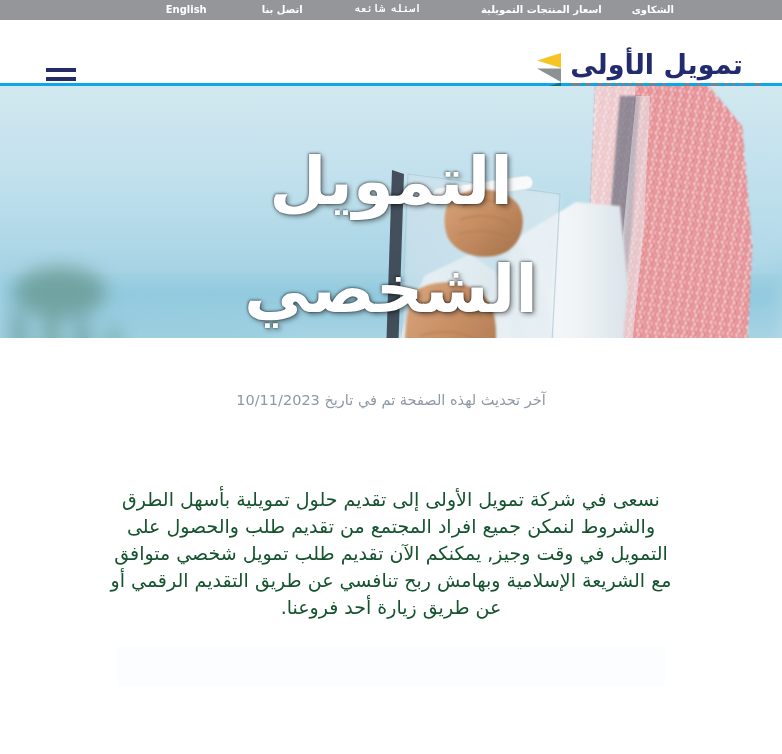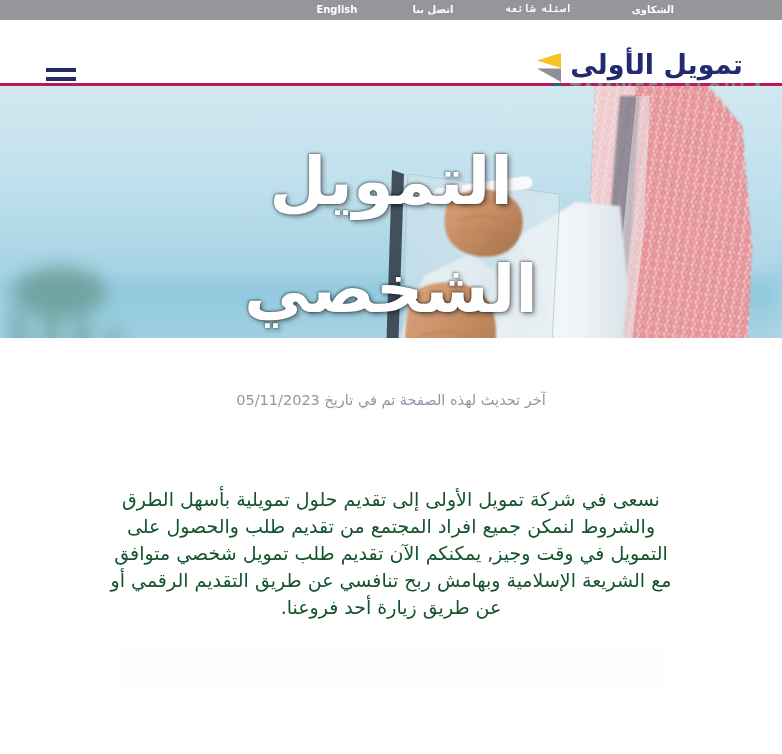--- a/index.html
+++ b/index.html
@@ -45,21 +45,21 @@
   
   .header {
     position: relative;
     width: 782px;
     height: 66px;
     background: #ffffff;
     display: flex;
     align-items: center;
     justify-content: space-between;
     padding: 0 18px 0 0;
-    border-bottom: 3px solid #be185d;
+    border-bottom: 3px solid #0ea5e9;
   }
 
   .hamburger {
     position: absolute;
     left: 46px;
     top: 48px;
     width: 30px;
     height: 22px;
     display: flex;
     flex-direction: column;
@@ -196,20 +196,21 @@
     margin: 25px auto 0 auto;
     background: #fcfdfe;
     border-radius: 2px;
   }
 </style>
 </head>
 <body>
 
 <div class="topbar">
   <a class="topbar-link i0" href="#">الشكاوى</a>
+  <a class="topbar-link i1" href="#">اسعار المنتجات التمويلية</a>
   <a class="topbar-link i2" href="#">اسئله شائعه</a>
   <a class="topbar-link i3" href="#">اتصل بنا</a>
   <a class="topbar-link i4" href="#">English</a>
 </div>
 
 <div class="header">
 
   <button class="hamburger" aria-label="القائمة">
     <span></span>
     <span></span>
@@ -337,16 +338,16 @@
 
   <div class="hero-bar"></div>
 
   <div class="hero-title-wrap">
     <div class="hero-title">التمويل</div>
     <div class="hero-title">الشخصي</div>
   </div>
 </div>
 
 <div class="content">
-  <div class="updated">آخر تحديث لهذه الصفحة تم في تاريخ 05/11/2023</div>
+  <div class="updated">آخر تحديث لهذه الصفحة تم في تاريخ 10/11/2023</div>
   <p class="intro">نسعى في شركة تمويل الأولى إلى تقديم حلول تمويلية بأسهل الطرق والشروط لنمكن جميع افراد المجتمع من تقديم طلب والحصول على التمويل في وقت وجيز, يمكنكم الآن تقديم طلب تمويل شخصي متوافق مع الشريعة الإسلامية وبهامش ربح تنافسي عن طريق التقديم الرقمي أو عن طريق زيارة أحد فروعنا.</p>
   <div class="placeholder-card"></div>
 </div>
 
 </body></html>

